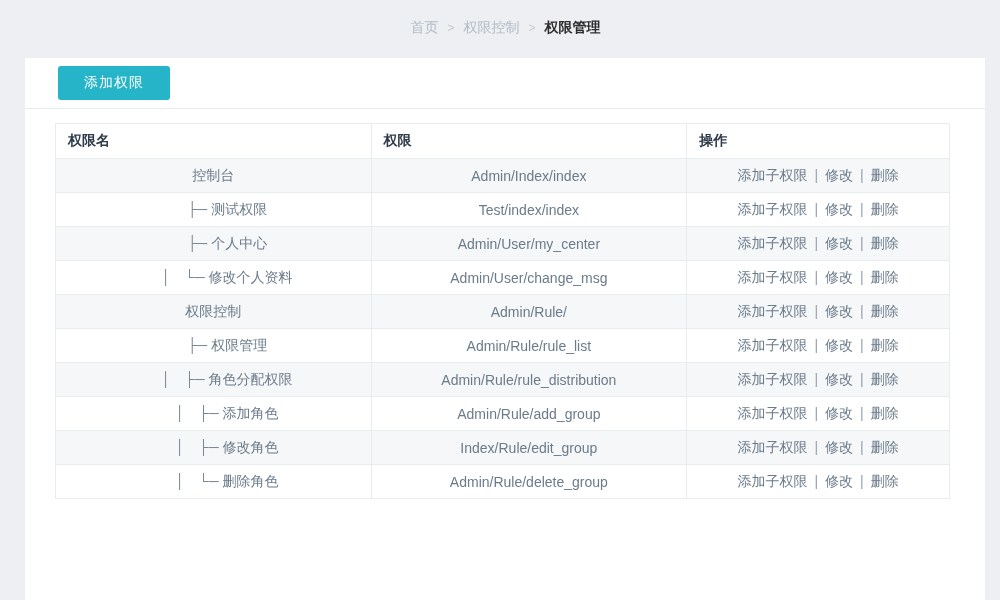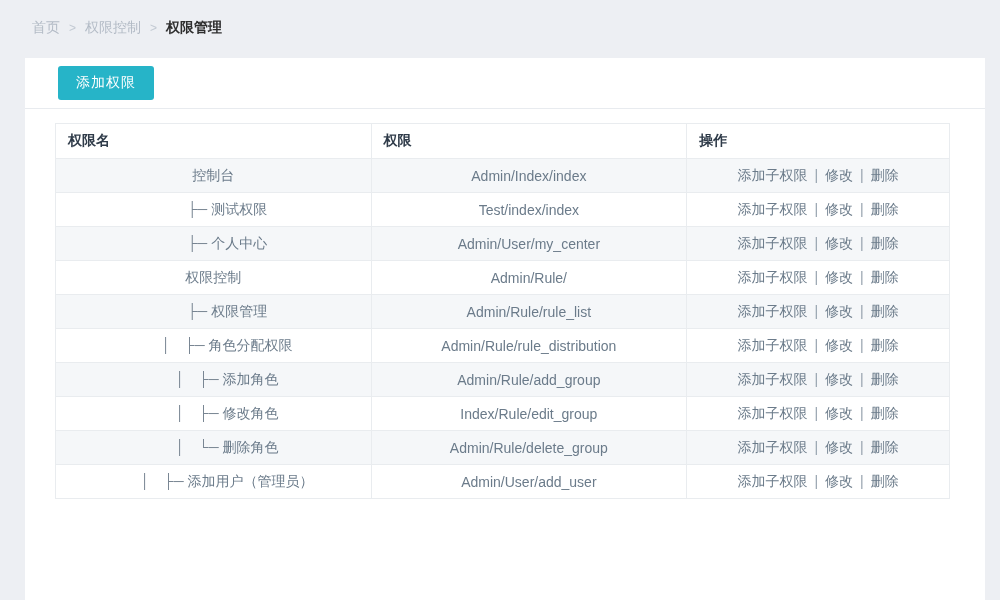--- a/index.html
+++ b/index.html
@@ -5,38 +5,38 @@
   html,body{margin:0;padding:0;}
   .page{
     position:relative;width:1000px;height:600px;overflow:hidden;
     background:#edeff3;
     font-family:"Liberation Sans","DejaVu Sans",sans-serif;
     -webkit-font-smoothing:antialiased;
   }
   
   .breadcrumb{
     position:absolute;top:0;left:0;right:0;height:58px;
-    box-sizing:border-box;padding:19px 0 0 32px;
-    font-size:14px;color:#b3bbc6;
+    box-sizing:border-box;padding:19px 0 0 11px;
+    font-size:14px;color:#b3bbc6;text-align:center;
   }
   .crumb{color:#b3bbc6;text-decoration:none;cursor:pointer;}
   .crumb.current{color:#2e2e2e;font-weight:bold;cursor:default;}
   .crumb-sep{margin:0 9px;color:#c2c9d2;font-size:12px;}
   
   .panel{
     position:absolute;top:58px;left:25px;right:15px;bottom:0;
     background:#ffffff;
   }
   .toolbar{
     height:50px;border-bottom:1px solid #e8ebef;
     display:flex;align-items:center;padding-left:33px;
   }
   .btn-add{
     background:#26b4c8;color:#ffffff;border:none;border-radius:3px;
-    font-size:14px;line-height:1;padding:10px 18px;cursor:pointer;
+    font-size:14px;line-height:1;padding:10px 26px;cursor:pointer;
     font-family:Liberation Mono, monospace;letter-spacing:1px;
   }
   
   .table-wrap{margin:14px 35px 0 30px;}
   table{width:100%;border-collapse:collapse;table-layout:fixed;font-size:14px;}
   col.c1{width:35.3%;} col.c2{width:35.3%;} col.c3{width:29.4%;}
   th,td{
     border:1px solid #e9ecef;text-align:left;
     padding:0 12px;box-sizing:border-box;
     overflow:hidden;white-space:nowrap;
@@ -96,20 +96,27 @@
   </tr>
 
   <tr>
     <td><span class="prefix">　　├─ </span><span>个人中心</span></td>
     <td>Admin/User/my_center</td>
     <td class="ops">
       <a>添加子权限</a><span class="op-sep">|</span><a>修改</a><span class="op-sep">|</span><a>删除</a>
     </td>
   </tr>
 
+  <tr>
+    <td><span class="prefix">　　│　└─ </span><span>修改个人资料</span></td>
+    <td>Admin/User/change_msg</td>
+    <td class="ops">
+      <a>添加子权限</a><span class="op-sep">|</span><a>修改</a><span class="op-sep">|</span><a>删除</a>
+    </td>
+  </tr>
 
   <tr>
     <td><span class="prefix"></span><span>权限控制</span></td>
     <td>Admin/Rule/</td>
     <td class="ops">
       <a>添加子权限</a><span class="op-sep">|</span><a>修改</a><span class="op-sep">|</span><a>删除</a>
     </td>
   </tr>
 
   <tr>
@@ -147,25 +154,18 @@
 
   <tr>
     <td><span class="prefix">　　│　└─ </span><span>删除角色</span></td>
     <td>Admin/Rule/delete_group</td>
     <td class="ops">
       <a>添加子权限</a><span class="op-sep">|</span><a>修改</a><span class="op-sep">|</span><a>删除</a>
     </td>
   </tr>
 
 
-  <tr>
-    <td><span class="prefix">　　│　├─ </span><span>添加用户（管理员）</span></td>
-    <td>Admin/User/add_user</td>
-    <td class="ops">
-      <a>添加子权限</a><span class="op-sep">|</span><a>修改</a><span class="op-sep">|</span><a>删除</a>
-    </td>
-  </tr>
 </tbody>
       </table>
     </div>
 
   </div>
 </div>
 
 </body></html>

